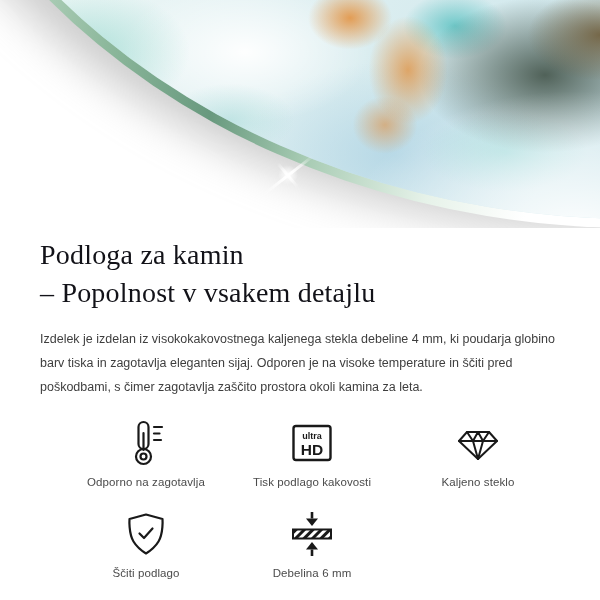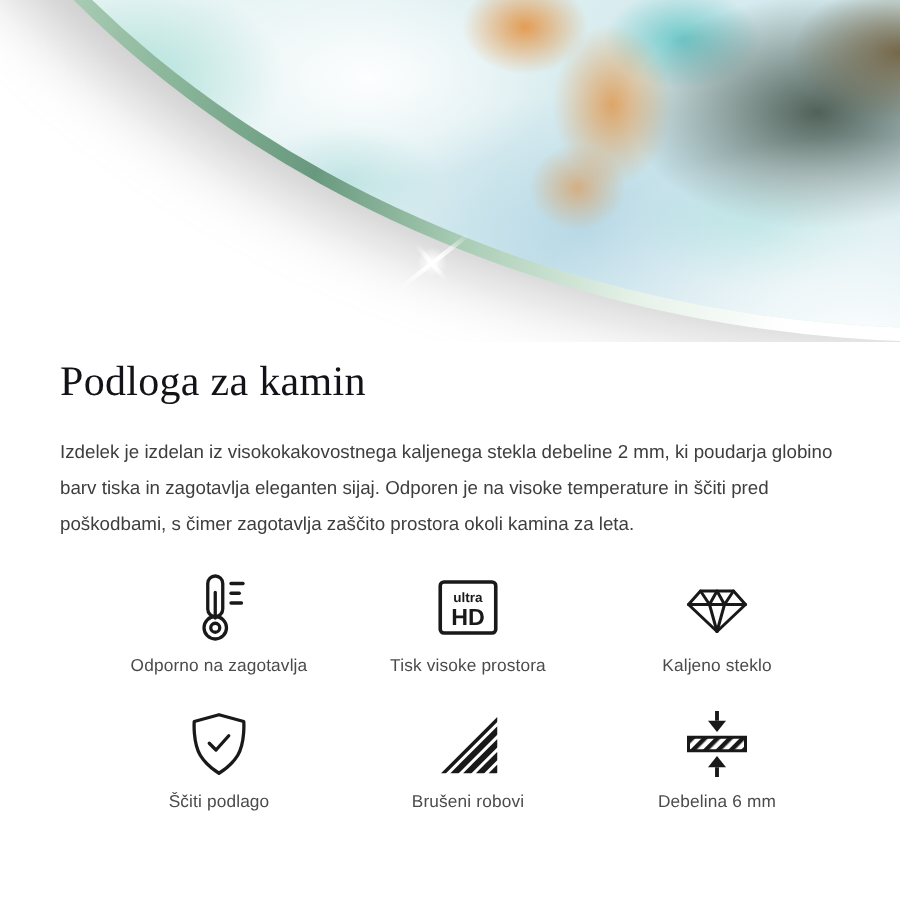--- a/index.html
+++ b/index.html
@@ -86,22 +86,23 @@
   <div class="sparkle">
     <span class="ray-a"></span>
     <span class="ray-b"></span>
     <span class="core"></span>
   </div>
 </div>
 
 <div class="content">
   <h1 class="title">
     <div>Podloga za kamin</div>
+    <div>– Popolnost v vsakem detajlu</div>
   </h1>
-  <p class="desc">Izdelek je izdelan iz visokokakovostnega kaljenega stekla debeline 2 mm, ki poudarja globino barv tiska in zagotavlja eleganten sijaj. Odporen je na visoke temperature in ščiti pred poškodbami, s čimer zagotavlja zaščito prostora okoli kamina za leta.</p>
+  <p class="desc">Izdelek je izdelan iz visokokakovostnega kaljenega stekla debeline 4 mm, ki poudarja globino barv tiska in zagotavlja eleganten sijaj. Odporen je na visoke temperature in ščiti pred poškodbami, s čimer zagotavlja zaščito prostora okoli kamina za leta.</p>
 
   <div class="features">
 
     <div class="feature">
       <div class="icon-box">
         <svg width="48" height="48" viewBox="0 0 48 48">
           <g class="stroke">
             <rect x="16.5" y="3" width="10" height="27" rx="5"></rect>
             <circle cx="21.5" cy="37.5" r="7.5"></circle>
             <circle cx="21.5" cy="37.5" r="3"></circle>
@@ -116,21 +117,21 @@
     </div>
 
     <div class="feature">
       <div class="icon-box">
         <svg width="48" height="48" viewBox="0 0 48 48">
           <rect class="stroke" x="5.5" y="7" width="37" height="34" rx="2.5" style="stroke-width:2.4"></rect>
           <text x="24" y="20" text-anchor="middle" font-size="9" font-weight="700" fill="#191919">ultra</text>
           <text x="24" y="35.5" text-anchor="middle" font-size="15.5" font-weight="700" fill="#191919">HD</text>
         </svg>
       </div>
-      <div class="feature-label">Tisk visoke prostora</div>
+      <div class="feature-label">Tisk podlago kakovosti</div>
     </div>
 
     <div class="feature">
       <div class="icon-box">
         <svg width="48" height="48" viewBox="0 0 48 48">
           <g class="stroke" style="stroke-width:2">
             <path d="M13 13 L35 13 L43 22 L24 40 L5 22 Z"></path>
             <line x1="5" y1="22" x2="43" y2="22"></line>
             <polyline points="13 13 19 22 24 13 29 22 35 13"></polyline>
             <line x1="19" y1="22" x2="24" y2="40"></line>
@@ -146,39 +147,20 @@
         <svg width="48" height="48" viewBox="0 0 48 48">
           <g class="stroke">
             <path d="M24 4.5 L40.5 9 C40.5 9 41.5 23 36.5 31.5 C32.8 37.6 28 41 24 43.5 C20 41 15.2 37.6 11.5 31.5 C6.5 23 7.5 9 7.5 9 Z"></path>
             <polyline points="17.5 23.5 22 28 30.5 18.5"></polyline>
           </g>
         </svg>
       </div>
       <div class="feature-label">Ščiti podlago</div>
     </div>
 
-    <div class="feature">
-      <div class="icon-box">
-        <svg width="48" height="48" viewBox="0 0 48 48">
-          <defs>
-            <clipPath id="triClip">
-                <path d="M6 43.5 L43.5 6 L43.5 43.5 Z"></path>
-              </clipPath>
-          </defs>
-          <g clip-path="url(#triClip)" stroke="#191919" stroke-width="4">
-            <line x1="5" y1="45" x2="45" y2="5"></line>
-            <line x1="13.5" y1="45" x2="45" y2="13.5"></line>
-            <line x1="22" y1="45" x2="45" y2="22"></line>
-            <line x1="30.5" y1="45" x2="45" y2="30.5"></line>
-            <line x1="39" y1="45" x2="45" y2="39"></line>
-          </g>
-        </svg>
-      </div>
-      <div class="feature-label">Brušeni robovi</div>
-    </div>
 
     <div class="feature">
       <div class="icon-box">
         <svg width="48" height="48" viewBox="0 0 48 48">
           <defs>
             <pattern id="hatchPat" patternUnits="userSpaceOnUse" width="6" height="6" patternTransform="rotate(45)">
               <rect width="6" height="6" fill="#ffffff"></rect>
               <rect width="3" height="6" fill="#191919"></rect>
             </pattern>
           </defs>

